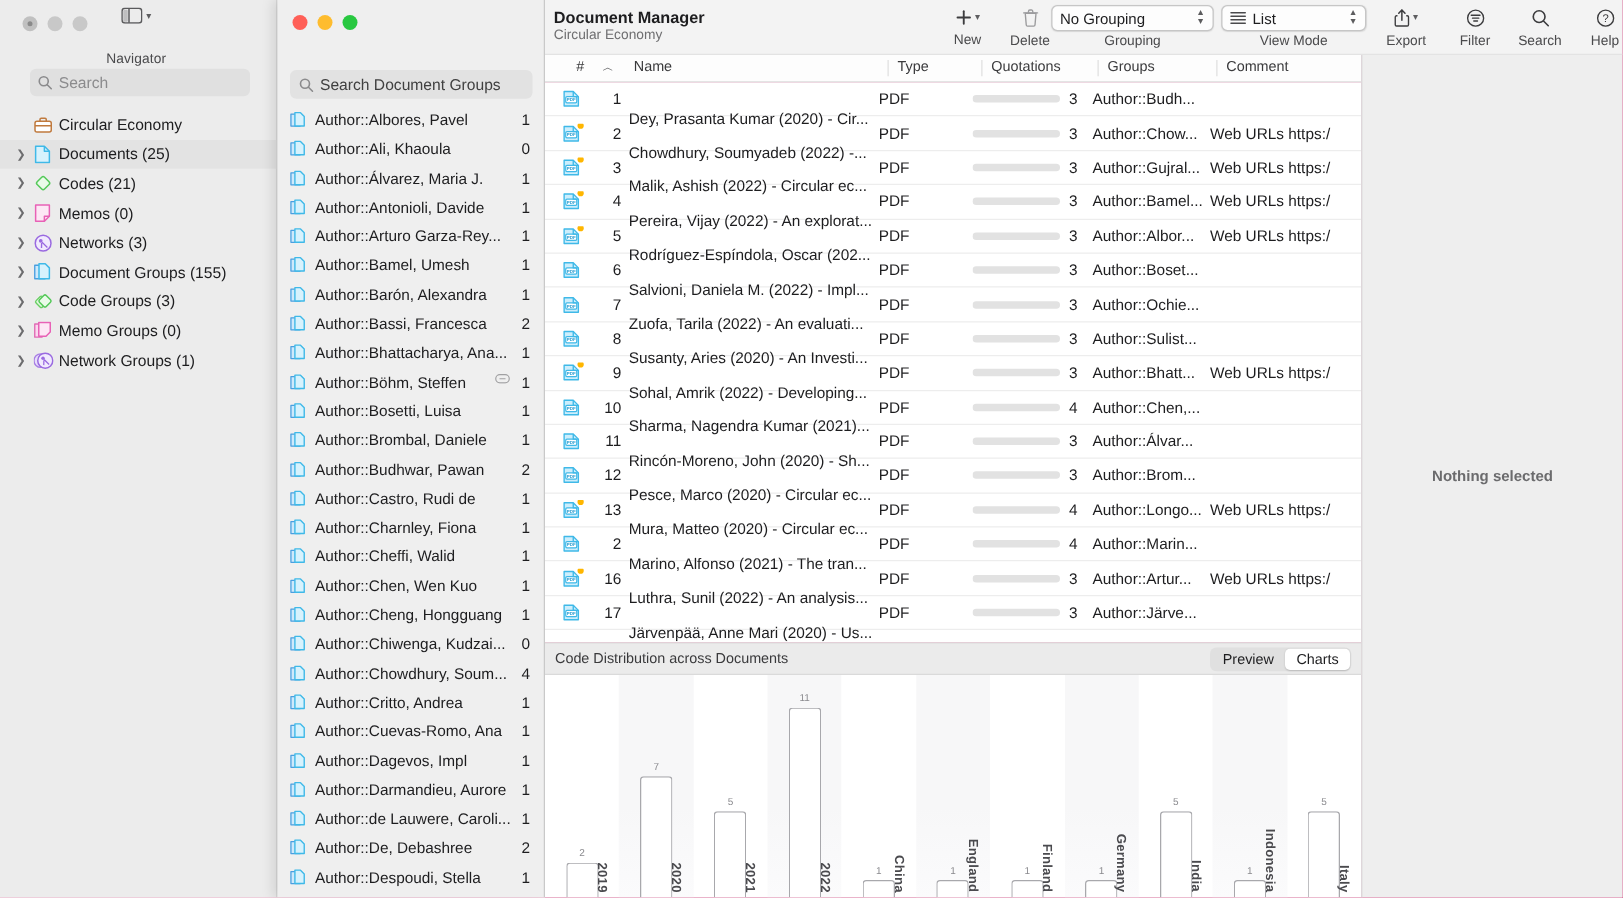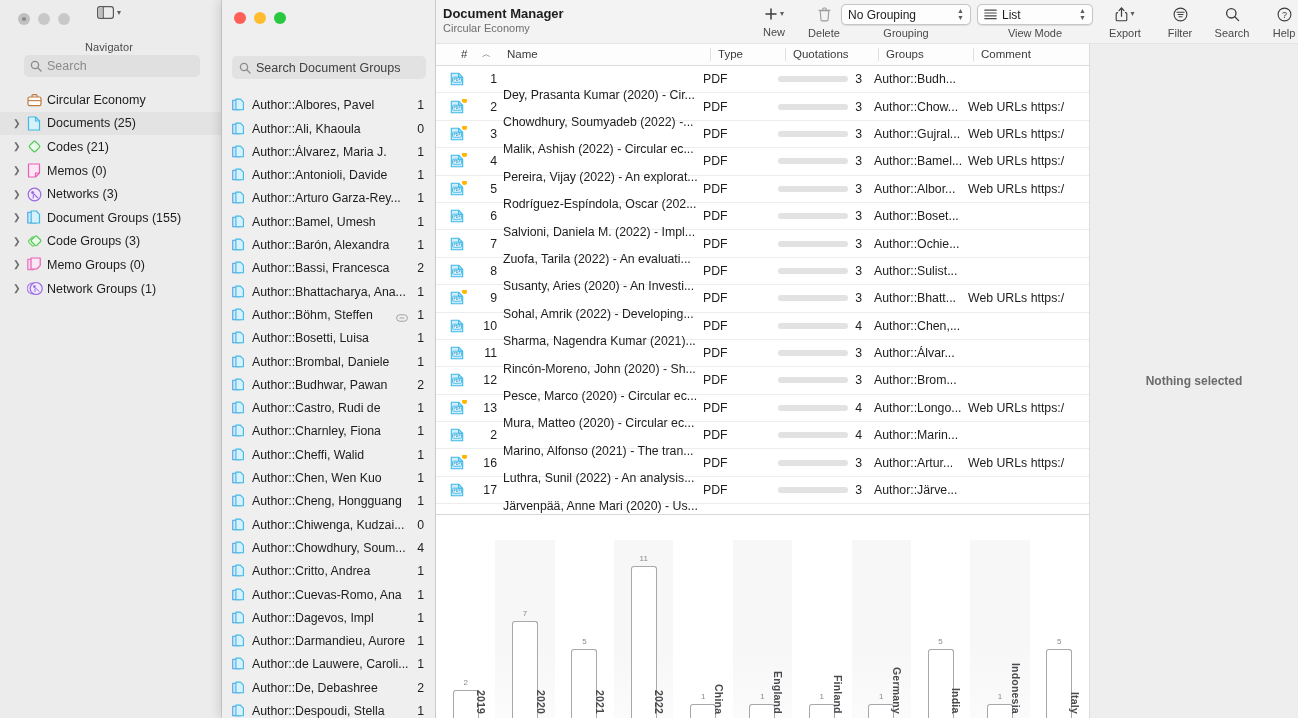--- a/index.html
+++ b/index.html
@@ -78,21 +78,21 @@
 
   .groups-search {
     position: absolute; left: 10px; top: 56px; width: 194px; height: 23px;
     background: #e2e2e2; border-radius: 5px; display: flex; align-items: center;
     padding: 0 7px; gap: 5px;
   }
   .groups-search .ph { color: #404040; font-size: 12.5px; }
 
   .group-list { position: absolute; left: 0; top: 89px; right: 0; bottom: 0; overflow: hidden; }
   .group-row {
-    height: 23.3px; display: flex; align-items: flex-end; padding: 0 11px 0 10px;
+    height: 23.3px; display: flex; align-items: flex-start; padding: 0 11px 0 10px;
     font-size: 12.3px; color: #1d1d1f;
   }
   .group-row .gicon { width: 20px; flex: none; display: flex; align-items: center; }
   .group-row .gname { flex: 1; white-space: nowrap; overflow: hidden; text-overflow: clip; }
   .group-row .glink { flex: none; margin-right: 6px; color: #9a9a9c; display:flex; }
   .group-row .gcount { flex: none; width: 10px; text-align: right; font-size: 12.3px; }
 
   
   .main-window {
     position: absolute; left: 436px; top: 0; right: 0; bottom: 0;
@@ -1066,20 +1066,27 @@
           <span class="cell c-quot">
             <span class="qbar"><span class="qfill" style="width: 62%;"></span></span>
             <span class="qnum">3</span>
           </span>
           <span class="cell c-groups">Author::Järve...</span>
           <span class="cell c-comment"></span>
         </div>
       </div>
 
     <div class="chart-pane">
+      <div class="chart-bar-head">
+        <span class="chart-title">Code Distribution across Documents</span>
+        <div class="seg-ctrl">
+          <span class="seg">Preview</span>
+          <span class="seg active">Charts</span>
+        </div>
+      </div>
       <div class="chart-canvas">
         <div class="chart-cols" id="chart-cols">
             <div class="chart-col">
               <span class="bar-wrap">
                 <span class="bar" style="height:27.636363636363637px">
                   <span class="bar-value">2</span>
                 </span>
               </span>
               <span class="cat-label">2019</span>
             </div>

